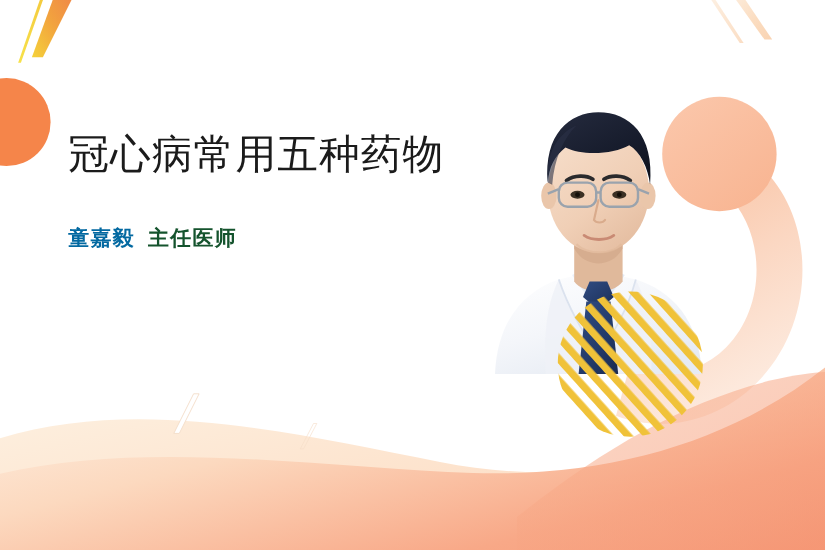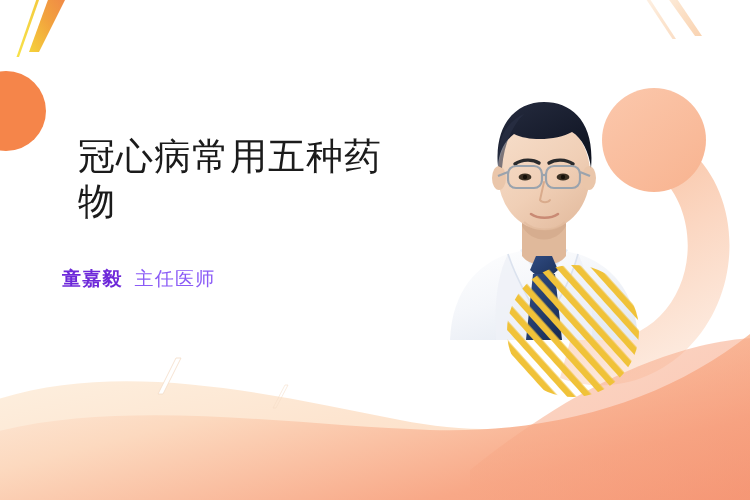--- a/index.html
+++ b/index.html
@@ -43,40 +43,40 @@
     left: 62px;
     top: 118px;
     width: 370px;
   }
   .headline {
     font-size: 37px;
     line-height: 45px;
     letter-spacing: 1px;
     color: #1b1b1b;
     font-weight: 400;
-    margin: 16px;
+    margin: 0;
     white-space: pre-wrap;
     word-break: break-all;
   }
   .byline {
     margin-top: 38px;
     font-size: 19px;
     line-height: 34px;
     color: #f07d5e;
     letter-spacing: 1.2px;
     white-space: nowrap;
   }
   .doctor-name {
     font-weight: 700;
-    color: #6d28d9;
+    color: #0369a1;
     margin-right: 12px;
   }
   .doctor-title {
-    font-weight: 400;
-    color: #8b5cf6;
+    font-weight: 700;
+    color: #14532d;
   }
   .affiliation {
     font-size: 17px;
     line-height: 30px;
     color: #f28a6a;
     letter-spacing: 1.2px;
     white-space: nowrap;
   }
   .affil-sep { display: inline-block; width: 10px; }
 </style>

